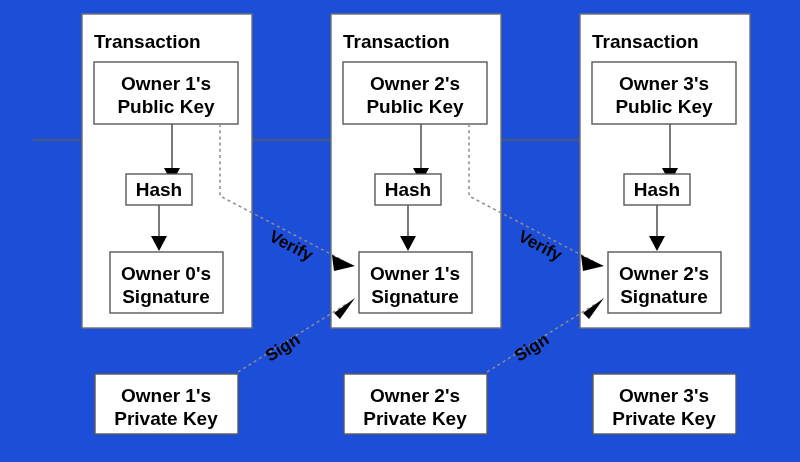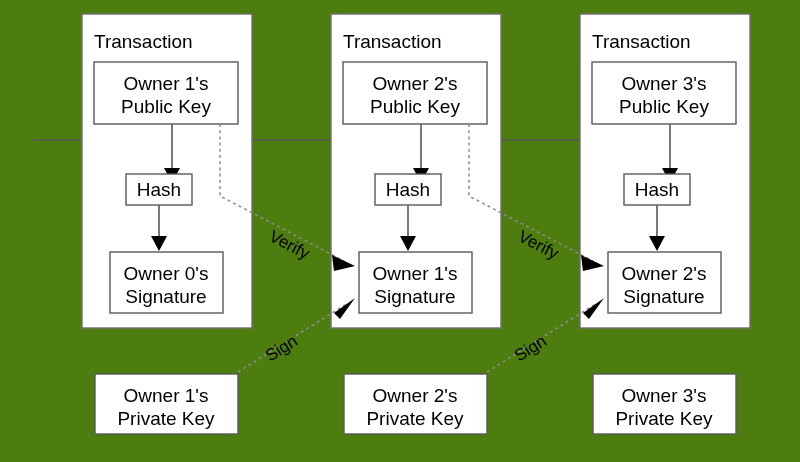--- a/index.html
+++ b/index.html
@@ -8,22 +8,23 @@
     padding: 0;
     background: #ffffff;
   }
   body {
     font-family: "Liberation Sans", sans-serif;
   }
   #diagram-root {
     position: relative;
     width: 800px;
     height: 462px;
-    background: #4d7c0f;
+    background: #1d4ed8;
     overflow: hidden;
+    font-weight: bold;
   }
   #diagram-svg {
     position: absolute;
     top: 0;
     left: 0;
     width: 800px;
     height: 462px;
     display: block;
   }
   .box-rect {

